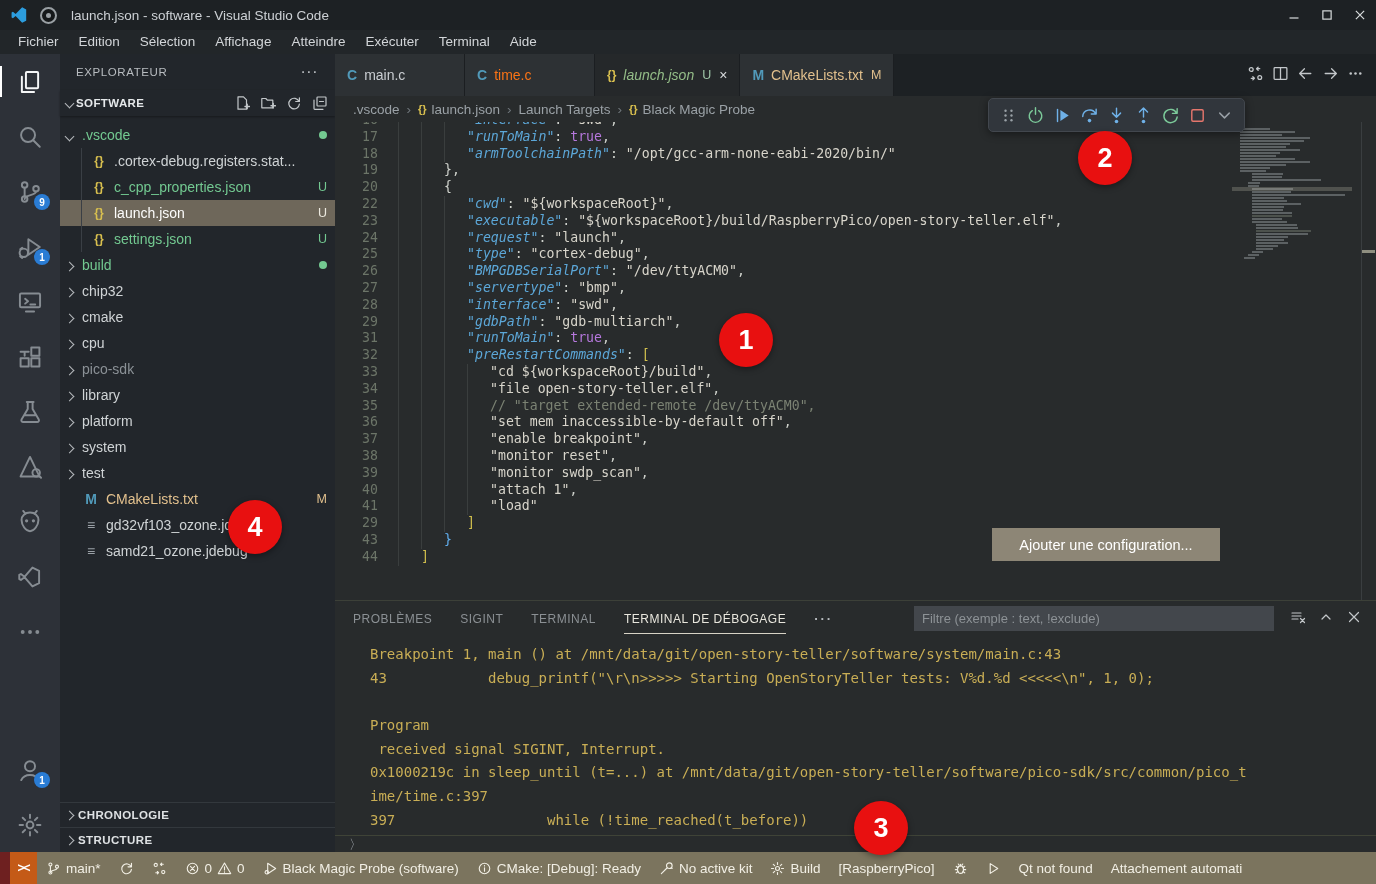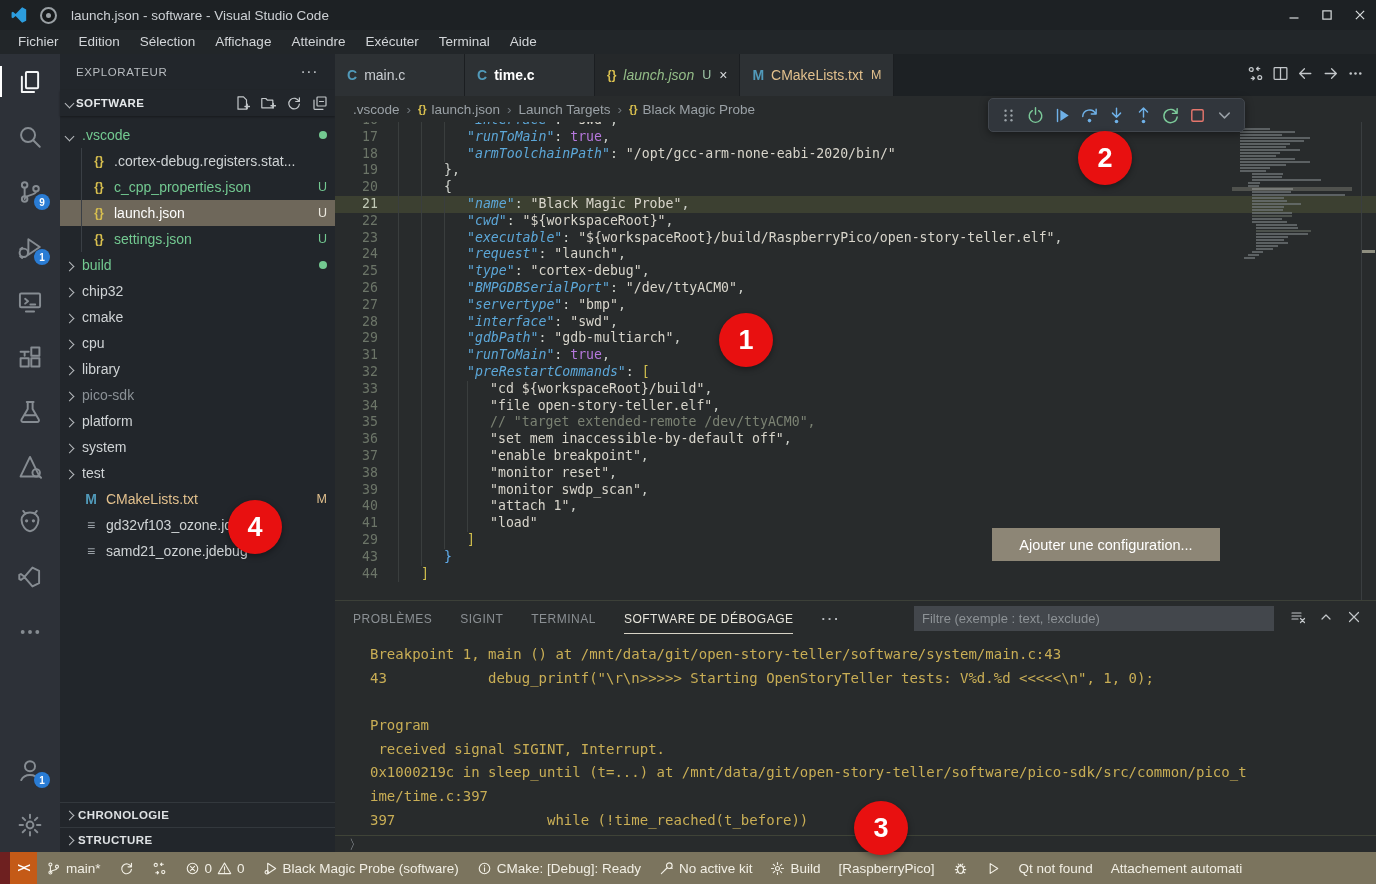--- a/index.html
+++ b/index.html
@@ -55,21 +55,21 @@
 
   #sidebar-bottom { position:absolute; bottom:0; left:0; right:0; }
   .bottom-section { height:25px; display:flex; align-items:center; border-top:1px solid #33383d; color:#dfe2e4; font-size:11.5px; font-weight:bold; letter-spacing:.4px; padding-left:6px; }
   .bottom-section .chev { margin-right:5px; }
 
   
   #tabbar { position:absolute; left:335px; top:54px; width:1041px; height:42px; background:#1d2124; display:flex; }
   .tab { height:42px; display:flex; align-items:center; padding:0 12px; background:#2d3134; border-right:1px solid #1b1e21; font-size:14px; color:#c9cdd1; min-width:130px; }
   .tab .ficon { margin-right:7px; font-weight:bold; }
   .tab.active { background:#25282a; }
-  .tab.dim .tab-label { color:#ffffff;font-weight:bold; }
+  .tab.dim .tab-label { color:#f97316; }
   .tab.italic .tab-label { font-style:italic; }
   .tab .tab-label.mod { color:#e2c08d; }
   .tab.active .tab-label { color:#94bd88; }
   .tab .tbadge { margin-left:8px; font-size:12.5px; color:#9fc7a8; }
   .tab .tbadge.mod { color:#e2c08d; }
   .tab .tclose { margin-left:8px; color:#d8dbdd; font-size:14px; }
   #tab-actions { margin-left:auto; display:flex; align-items:center; gap:8px; padding-right:12px; color:#c3c7ca; }
   #tab-actions svg { width:17px; height:17px; }
 
   
@@ -339,25 +339,25 @@
       <div class="tree-row">
         <span class="chev"><span class="chevb chev-right"></span></span>
         <span class="label ">cmake</span>
       </div>
       <div class="tree-row">
         <span class="chev"><span class="chevb chev-right"></span></span>
         <span class="label ">cpu</span>
       </div>
       <div class="tree-row">
         <span class="chev"><span class="chevb chev-right"></span></span>
+        <span class="label c-dim">pico-sdk</span>
+      </div>
+      <div class="tree-row">
+        <span class="chev"><span class="chevb chev-right"></span></span>
         <span class="label ">library</span>
-      </div>
-      <div class="tree-row">
-        <span class="chev"><span class="chevb chev-right"></span></span>
-        <span class="label c-dim">pico-sdk</span>
       </div>
       <div class="tree-row">
         <span class="chev"><span class="chevb chev-right"></span></span>
         <span class="label ">platform</span>
       </div>
       <div class="tree-row">
         <span class="chev"><span class="chevb chev-right"></span></span>
         <span class="label ">system</span>
       </div>
       <div class="tree-row">
@@ -453,21 +453,20 @@
     </span>
   </div>
 
 <div id="codearea">
   <div id="code-lines">
       <div class="code-line"><span class="ln">16</span><span class="guide" style="left:63px"></span><span class="guide" style="left:86px"></span><span class="guide" style="left:109px"></span><span class="txt" style="padding-left:69px"><span class="sg-key">"interface"</span><span class="sg-pun">: </span><span class="sg-str">"swd"</span><span class="sg-pun">,</span></span></div>
       <div class="code-line"><span class="ln">17</span><span class="guide" style="left:63px"></span><span class="guide" style="left:86px"></span><span class="guide" style="left:109px"></span><span class="txt" style="padding-left:69px"><span class="sg-key">"runToMain"</span><span class="sg-pun">: </span><span class="sg-kw">true</span><span class="sg-pun">,</span></span></div>
       <div class="code-line"><span class="ln">18</span><span class="guide" style="left:63px"></span><span class="guide" style="left:86px"></span><span class="guide" style="left:109px"></span><span class="txt" style="padding-left:69px"><span class="sg-key">"armToolchainPath"</span><span class="sg-pun">: </span><span class="sg-str">"/opt/gcc-arm-none-eabi-2020/bin/"</span></span></div>
       <div class="code-line"><span class="ln">19</span><span class="guide" style="left:63px"></span><span class="guide" style="left:86px"></span><span class="txt" style="padding-left:46px"><span class="sg-pun">},</span></span></div>
       <div class="code-line"><span class="ln">20</span><span class="guide" style="left:63px"></span><span class="guide" style="left:86px"></span><span class="txt" style="padding-left:46px"><span class="sg-pun">{</span></span></div>
-      <div class="code-line current"><span class="ln">21</span><span class="guide" style="left:63px"></span><span class="guide" style="left:86px"></span><span class="guide" style="left:109px"></span><span class="txt" style="padding-left:69px"><span class="sg-key">"name"</span><span class="sg-pun">: </span><span class="sg-str">"Black Magic Probe"</span><span class="sg-pun">,</span></span></div>
       <div class="code-line"><span class="ln">22</span><span class="guide" style="left:63px"></span><span class="guide" style="left:86px"></span><span class="guide" style="left:109px"></span><span class="txt" style="padding-left:69px"><span class="sg-key">"cwd"</span><span class="sg-pun">: </span><span class="sg-str">"${workspaceRoot}"</span><span class="sg-pun">,</span></span></div>
       <div class="code-line"><span class="ln">23</span><span class="guide" style="left:63px"></span><span class="guide" style="left:86px"></span><span class="guide" style="left:109px"></span><span class="txt" style="padding-left:69px"><span class="sg-key">"executable"</span><span class="sg-pun">: </span><span class="sg-str">"${workspaceRoot}/build/RaspberryPico/open-story-teller.elf"</span><span class="sg-pun">,</span></span></div>
       <div class="code-line"><span class="ln">24</span><span class="guide" style="left:63px"></span><span class="guide" style="left:86px"></span><span class="guide" style="left:109px"></span><span class="txt" style="padding-left:69px"><span class="sg-key">"request"</span><span class="sg-pun">: </span><span class="sg-str">"launch"</span><span class="sg-pun">,</span></span></div>
       <div class="code-line"><span class="ln">25</span><span class="guide" style="left:63px"></span><span class="guide" style="left:86px"></span><span class="guide" style="left:109px"></span><span class="txt" style="padding-left:69px"><span class="sg-key">"type"</span><span class="sg-pun">: </span><span class="sg-str">"cortex-debug"</span><span class="sg-pun">,</span></span></div>
       <div class="code-line"><span class="ln">26</span><span class="guide" style="left:63px"></span><span class="guide" style="left:86px"></span><span class="guide" style="left:109px"></span><span class="txt" style="padding-left:69px"><span class="sg-key">"BMPGDBSerialPort"</span><span class="sg-pun">: </span><span class="sg-str">"/dev/ttyACM0"</span><span class="sg-pun">,</span></span></div>
       <div class="code-line"><span class="ln">27</span><span class="guide" style="left:63px"></span><span class="guide" style="left:86px"></span><span class="guide" style="left:109px"></span><span class="txt" style="padding-left:69px"><span class="sg-key">"servertype"</span><span class="sg-pun">: </span><span class="sg-str">"bmp"</span><span class="sg-pun">,</span></span></div>
       <div class="code-line"><span class="ln">28</span><span class="guide" style="left:63px"></span><span class="guide" style="left:86px"></span><span class="guide" style="left:109px"></span><span class="txt" style="padding-left:69px"><span class="sg-key">"interface"</span><span class="sg-pun">: </span><span class="sg-str">"swd"</span><span class="sg-pun">,</span></span></div>
       <div class="code-line"><span class="ln">29</span><span class="guide" style="left:63px"></span><span class="guide" style="left:86px"></span><span class="guide" style="left:109px"></span><span class="txt" style="padding-left:69px"><span class="sg-key">"gdbPath"</span><span class="sg-pun">: </span><span class="sg-str">"gdb-multiarch"</span><span class="sg-pun">,</span></span></div>
       <div class="code-line"><span class="ln">31</span><span class="guide" style="left:63px"></span><span class="guide" style="left:86px"></span><span class="guide" style="left:109px"></span><span class="txt" style="padding-left:69px"><span class="sg-key">"runToMain"</span><span class="sg-pun">: </span><span class="sg-kw">true</span><span class="sg-pun">,</span></span></div>
       <div class="code-line"><span class="ln">32</span><span class="guide" style="left:63px"></span><span class="guide" style="left:86px"></span><span class="guide" style="left:109px"></span><span class="txt" style="padding-left:69px"><span class="sg-key">"preRestartCommands"</span><span class="sg-pun">: </span><span class="sg-gold">[</span></span></div>
@@ -596,21 +595,21 @@
   </div>
 
 <div id="add-config">Ajouter une configuration...</div>
 
 <div id="panel">
   <div id="panel-tabs">
     <span id="panel-tabs-container" style="display:flex;">
         <span class="panel-tab">PROBLÈMES</span>
         <span class="panel-tab">SIGINT</span>
         <span class="panel-tab">TERMINAL</span>
-        <span class="panel-tab active">SOFTWARE DE DÉBOGAGE</span>
+        <span class="panel-tab active">TERMINAL DE DÉBOGAGE</span>
       </span>
     <span id="panel-more">···</span>
     <input id="panel-filter" placeholder="Filtre (exemple : text, !exclude)" style="">
     <span id="panel-actions">
         <span><svg width="16" height="16" viewBox="0 0 16 16" fill="none" stroke="currentColor" stroke-width="1.2" stroke-linecap="round" stroke-linejoin="round">
             <path d="M2 4h9M2 7h9M2 10h6M10.5 9.5l4 4M14.5 9.5l-4 4"></path>
           </svg></span>
         <span><svg width="16" height="16" viewBox="0 0 16 16" fill="none" stroke="currentColor" stroke-width="1.2" stroke-linecap="round" stroke-linejoin="round">
             <path d="M4 10l4-4 4 4"></path>
           </svg></span>

